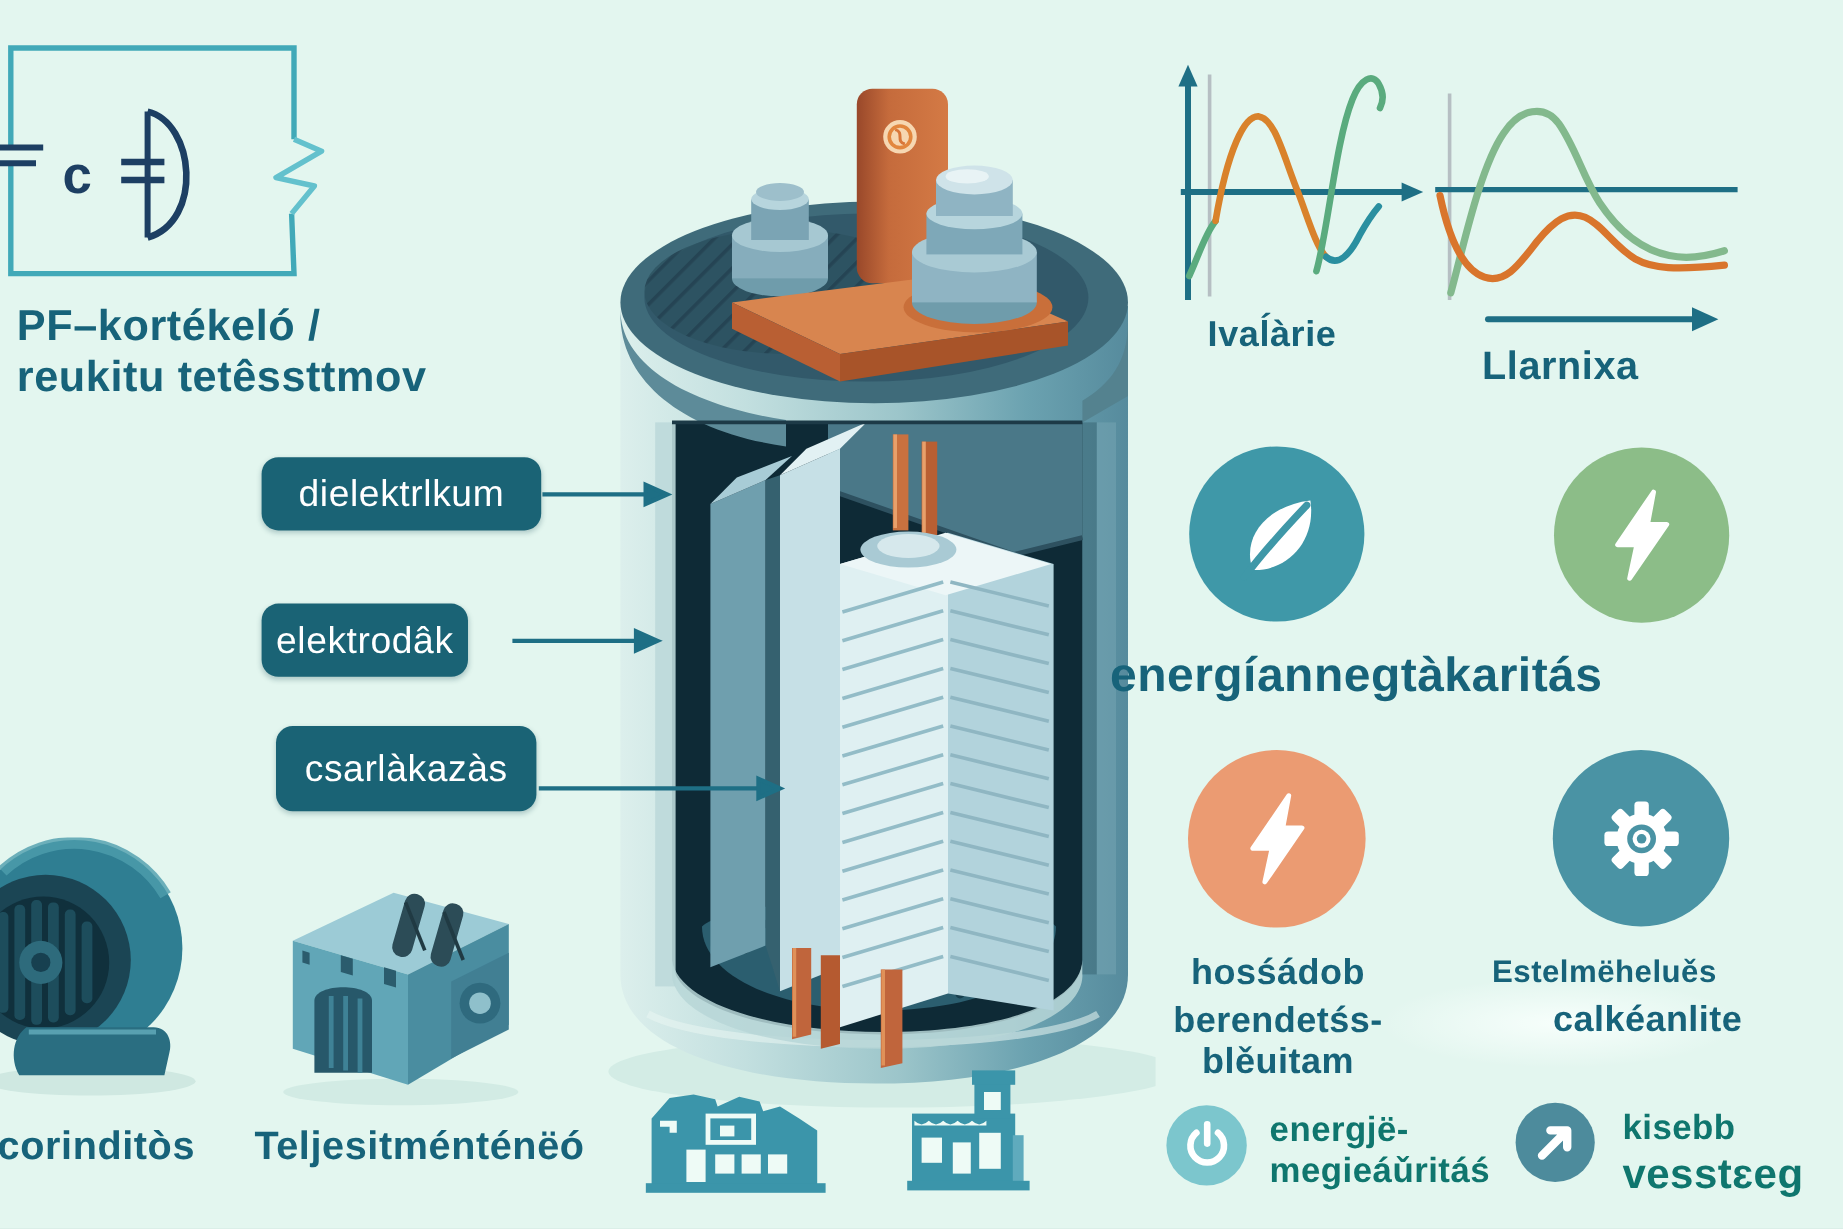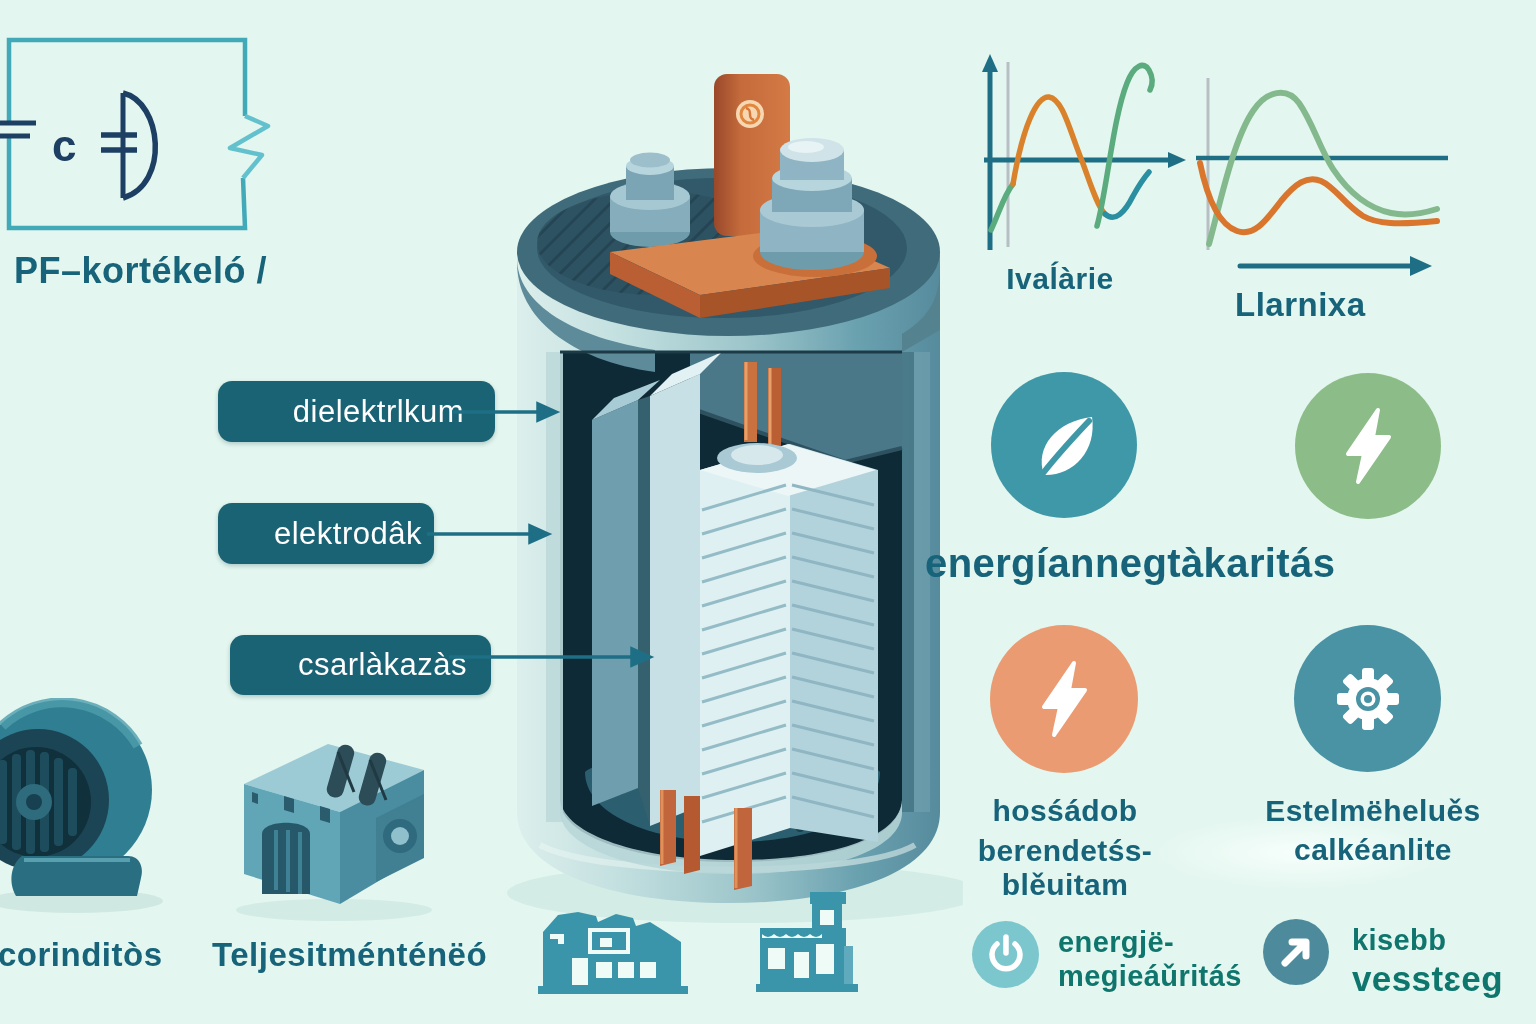--- a/index.html
+++ b/index.html
@@ -11,21 +11,20 @@
   }
   .abs{position:absolute;}
   .caption{
     font-weight:700;letter-spacing:.5px;color:#17637a;line-height:1.15;
   }
   .label-box{
     position:absolute;display:flex;align-items:center;justify-content:center;
     background:#1a6375;color:#fff;border-radius:14px;
     font-size:31px;font-weight:500;letter-spacing:.5px;
     box-shadow:0 2px 4px rgba(20,70,85,.25);
-    padding-left:44px;
   }
   .benefit-circle{
     position:absolute;border-radius:50%;display:flex;align-items:center;justify-content:center;
   }
   .benefit-label{
     position:absolute;text-align:center;font-weight:700;letter-spacing:.4px;color:#17637a;
   }
   .footer-label{position:absolute;font-weight:700;letter-spacing:.4px;color:#0f766e;}
   .soft-shadow{position:absolute;border-radius:50%;
     background:radial-gradient(closest-side,rgba(248,255,252,.95),rgba(248,255,252,0));}
@@ -49,20 +48,21 @@
     <text x="52" y="163" font-size="44" font-weight="600" fill="#1d3f63">c</text>
 
     <g stroke="#1d3f63" fill="none">
       <line x1="123" y1="95" x2="123" y2="200" stroke-width="5"></line>
       <line x1="101" y1="137" x2="137" y2="137" stroke-width="5.5"></line>
       <line x1="101" y1="152" x2="137" y2="152" stroke-width="5.5"></line>
       <path d="M123,95 C162,104 170,186 123,200" stroke-width="5.5"></path>
     </g>
   </svg>
   <div class="caption abs" style="left:14px;top:250px;font-size:36px">PF–kortékeló /</div>
+  <div class="caption abs" style="left:14px;top:293px;font-size:36px">reukitu tetêssttmov</div>
 
   <div class="soft-shadow" style="left:1150px;top:815px;width:300px;height:75px"></div>
   <svg class="abs" style="left:488px;top:58px" width="475" height="895" viewBox="488 58 475 895">
     <defs>
       <linearGradient id="bodyGrad" x1="0" y1="0" x2="1" y2="0">
         <stop offset="0" stop-color="#dcefec"></stop>
           <stop offset=".25" stop-color="#c2dfdf"></stop>
         <stop offset=".55" stop-color="#9cc5ca"></stop>
           <stop offset=".8" stop-color="#6ba2b0"></stop>
         <stop offset="1" stop-color="#568b9d"></stop>
@@ -220,21 +220,21 @@
       <ellipse cx="806" cy="147" rx="18" ry="6" fill="#e8f3f5"></ellipse>
     </g>
   </svg>
 
   <div class="label-box" style="left:218px;top:381px;width:233px;height:61px">
     <span>dielektrlkum</span>
   </div>
   <div class="label-box" style="left:218px;top:503px;width:172px;height:61px">
     <span>elektrodâk</span>
   </div>
-  <div class="label-box" style="left:230px;top:635px;width:217px;height:60px">
+  <div class="label-box" style="left:230px;top:605px;width:217px;height:71px">
     <span>csarlàkazàs</span>
   </div>
   <svg class="abs" style="left:415px;top:395px" width="260" height="285" viewBox="415 395 260 285">
     <g stroke="#1e6f85" stroke-width="3.5" fill="#1e6f85">
       <line x1="452" y1="412" x2="540" y2="412"></line>
         <polygon points="556,412 538,404 538,420"></polygon>
       <line x1="427" y1="534" x2="532" y2="534"></line>
         <polygon points="548,534 530,526 530,542"></polygon>
       <line x1="449" y1="657" x2="634" y2="657"></line>
         <polygon points="650,657 632,649 632,665"></polygon>
@@ -302,21 +302,21 @@
         <rect x="-6" y="-31" width="12" height="14" rx="3" transform="rotate(225)"></rect>
         <rect x="-6" y="-31" width="12" height="14" rx="3" transform="rotate(270)"></rect>
         <rect x="-6" y="-31" width="12" height="14" rx="3" transform="rotate(315)"></rect>
         <circle r="21"></circle>
       </g>
       <circle r="12" fill="#4a93a4"></circle>
       <circle r="7.5" fill="#fff"></circle>
       <circle r="4" fill="#4a93a4"></circle>
     </svg>
   </div>
-  <div class="benefit-label" style="left:1240px;top:794px;width:266px;font-size:30px">Estelmëheluěs</div>
+  <div class="benefit-label" style="left:1204px;top:794px;width:266px;font-size:26px">Estelmëheluěs</div>
   <div class="benefit-label" style="left:1240px;top:833px;width:266px;font-size:30px">calkéanlite</div>
 
   <svg class="abs" style="left:-10px;top:698px" width="180" height="218" viewBox="0 0 180 218">
     <ellipse cx="85" cy="203" rx="88" ry="12" fill="#cfe8e1"></ellipse>
     <circle cx="72" cy="92" r="90" fill="#2f7e92"></circle>
     <path d="M12,28 A88,88 0 0 1 148,48" fill="none" stroke="#4e9dad" stroke-width="10" opacity=".8"></path>
     <circle cx="48" cy="102" r="71" fill="#1b4554"></circle>
     <circle cx="46" cy="104" r="55" fill="#10303c"></circle>
     <g fill="#1d4d5c">
       <rect x="8" y="62" width="9" height="84" rx="4"></rect>

